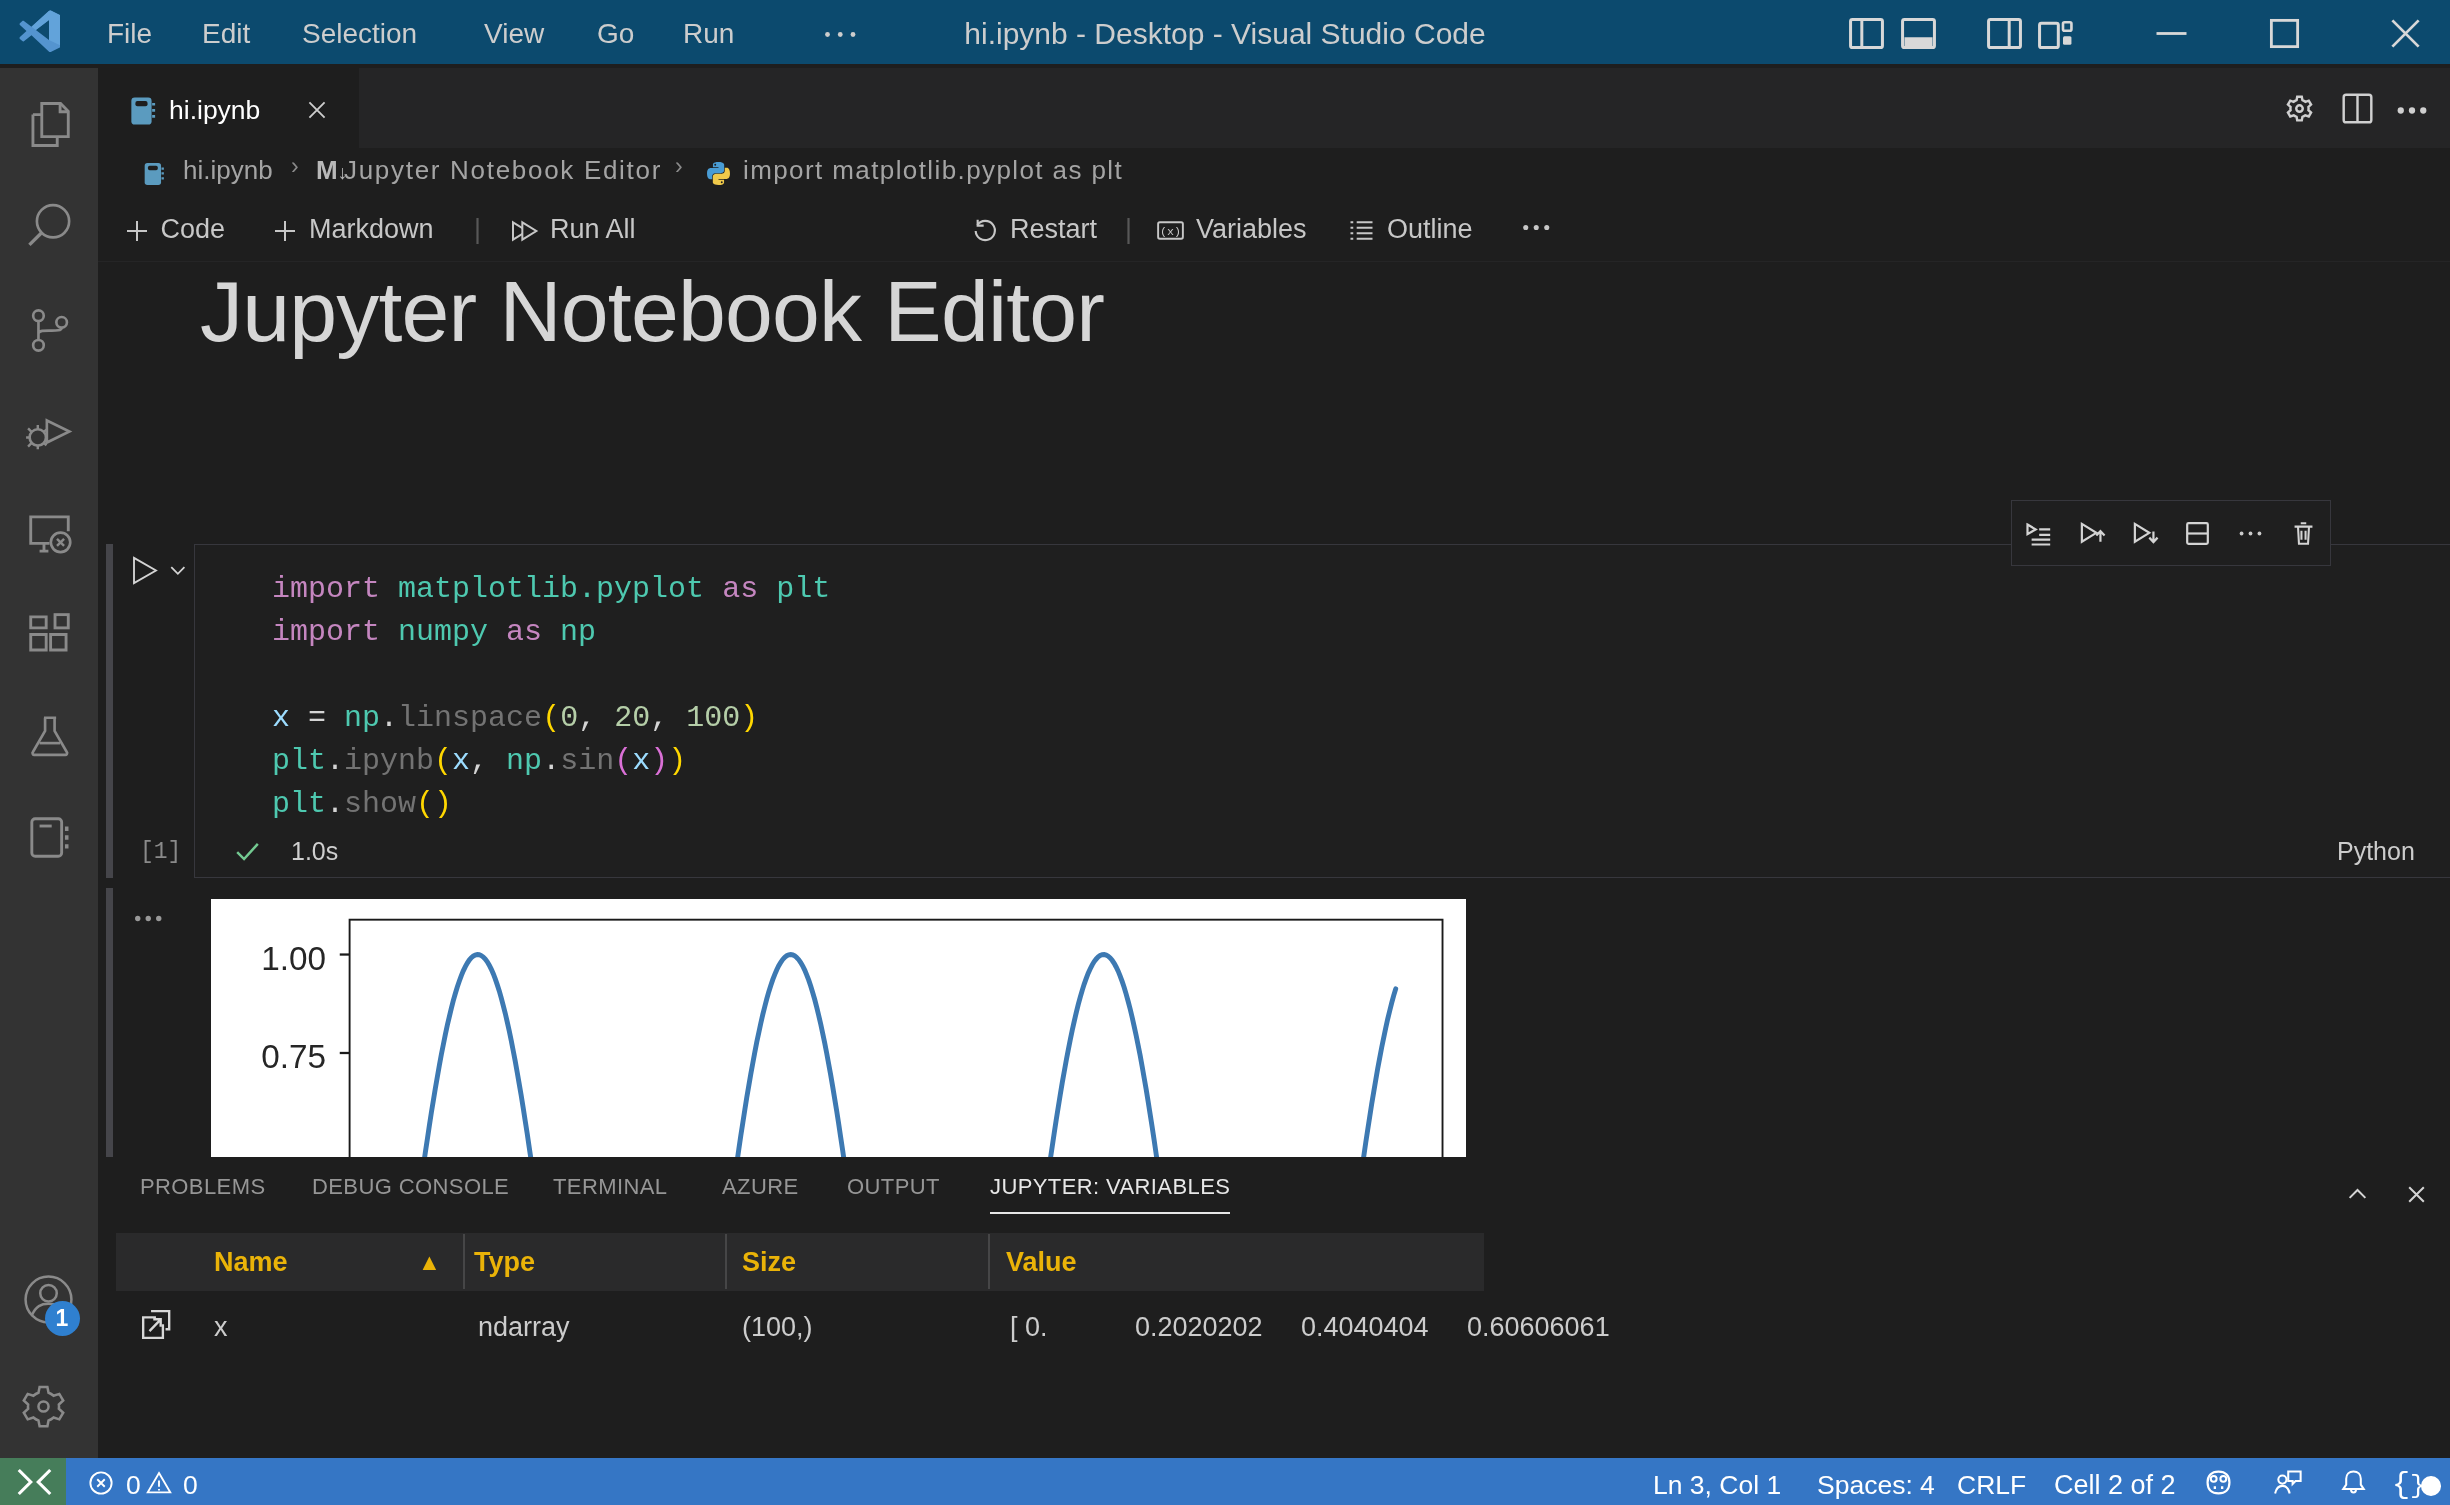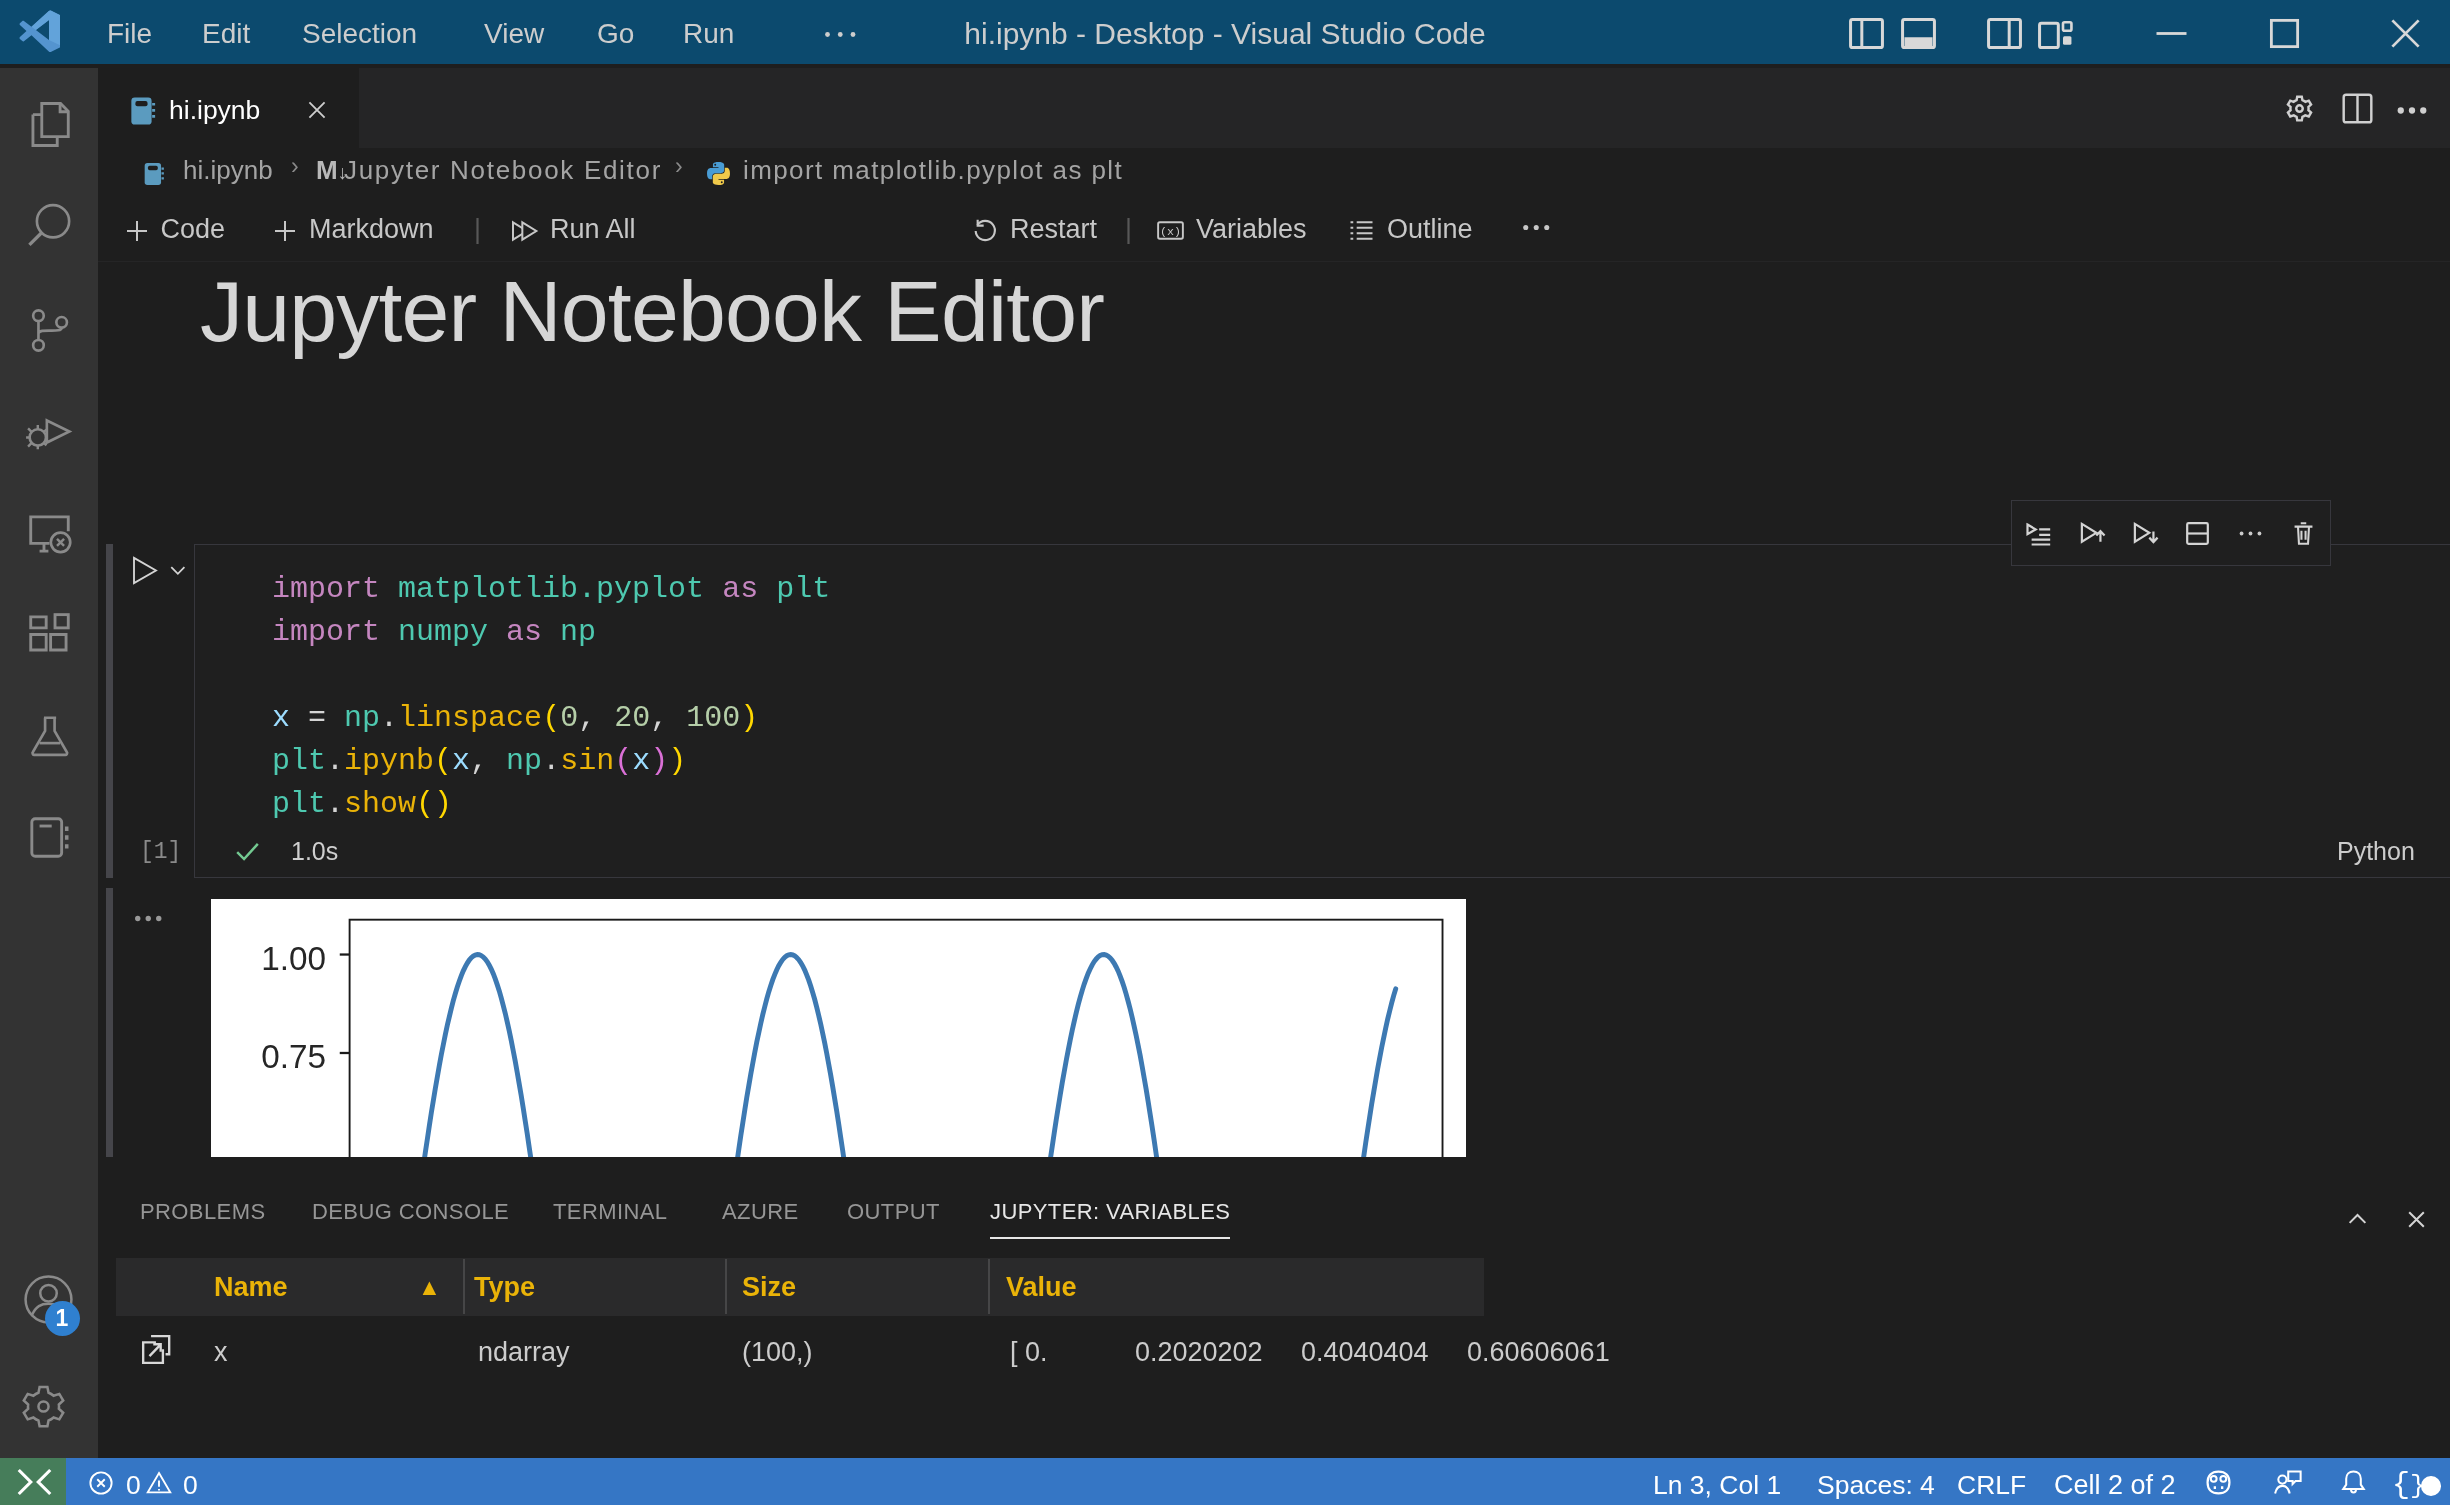--- a/index.html
+++ b/index.html
@@ -24,32 +24,32 @@
 .ntitem svg{vertical-align:middle;margin-right:9px}
 
 #nbbody{left:98px;top:262px;width:2352px;height:895px;background:#1e1e1e;overflow:hidden}
 #mdh1{position:absolute;left:102px;top:0px;font-size:86px;font-weight:400;color:#d6d6d6;letter-spacing:-0.8px}
 #mdp{position:absolute;left:97px;top:165px;font-size:38px;color:#cccccc}
 
 #cellbar{position:absolute;left:7.6px;top:282px;width:7.6px;height:334px;background:#45454a}
 #cellbar2{position:absolute;left:7.6px;top:626px;width:7.6px;height:269px;background:#45454a}
 #cellbox{position:absolute;left:96px;top:282px;width:2334px;height:334px;border:1.5px solid #37373d;background:#1f1f1f}
 #code{position:absolute;left:174px;top:306px;font-family:"Liberation Mono",monospace;font-size:30px;line-height:43px;white-space:pre}
-.tk-k{color:#c586c0}.tk-t{color:#4ec9b0}.tk-v{color:#9cdcfe}.tk-f{color:#eab308}.tk-n{color:#b5cea8}.tk-w{color:#d4d4d4}.tk-b1{color:#ffd700}.tk-b2{color:#da70d6}
+.tk-k{color:#c586c0}.tk-t{color:#4ec9b0}.tk-v{color:#9cdcfe}.tk-f{color:#737373}.tk-n{color:#b5cea8}.tk-w{color:#d4d4d4}.tk-b1{color:#ffd700}.tk-b2{color:#da70d6}
 #execrow{position:absolute;left:0;top:570px;width:2334px;height:49px;font-size:26px;color:#cfcfcf}
 
 #celltools{position:absolute;left:1913px;top:238px;width:320px;height:66px;background:#1f1f1f;border:1.5px solid #37373d;display:flex;align-items:center;justify-content:space-around}
 #celltools svg{width:33px;height:33px;stroke:#d4d4d4;fill:none;stroke-width:1.7}
 
 #runbtn{position:absolute;left:29.5px;top:292px}
 
 
 #plot{position:absolute;left:113px;top:637px;width:1255px;height:258px;background:#ffffff}
 
-#panel{left:98px;top:1192px;width:2352px;height:302px;background:#1e1e1e}
+#panel{left:98px;top:1167px;width:2352px;height:302px;background:#1e1e1e}
 .ptab{position:absolute;top:-7.6px;height:55px;line-height:55px;font-size:22px;color:#969696;letter-spacing:0.4px;white-space:nowrap}
 #ptabs-active{color:#e7e7e7;border-bottom:2.3px solid #e7e7e7}
 #phead{position:absolute;left:18px;top:66px;width:1368px;height:58px;background:#2a2a2b}
 .pcol{position:absolute;top:0;height:58px;line-height:58px;font-weight:700;font-size:27px;color:#eab308}
 .pdiv{position:absolute;top:67px;width:1.5px;height:55px;background:#464647}
 .prow{position:absolute;top:124px;height:72px;line-height:72px;font-size:27px;color:#cccccc}
 
 #status{left:0;top:1458px;width:2450px;height:47px;background:#3576c5;color:#fff;font-size:26.5px}
 #remote{position:absolute;left:0;top:0;width:66px;height:47px;background:#467d5a}
 .sitem{position:absolute;top:0;height:47px;line-height:55px;white-space:nowrap}

